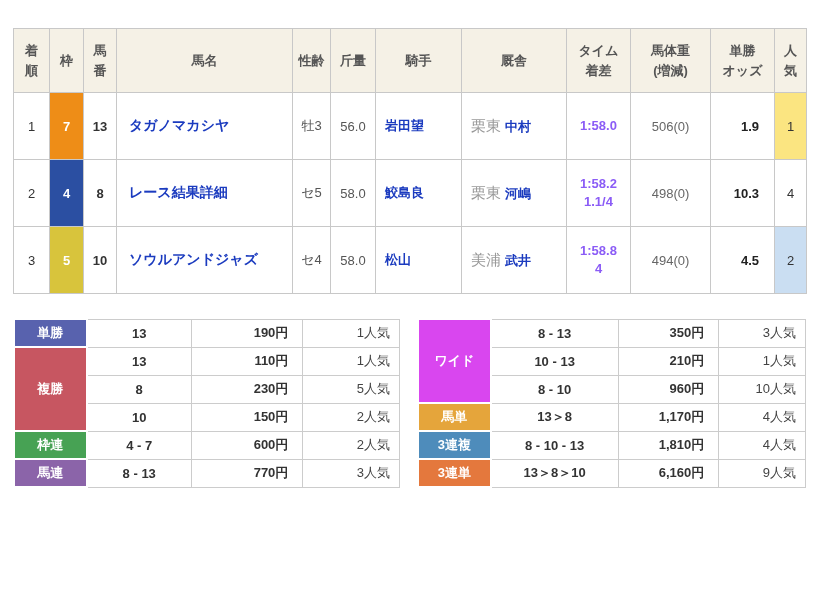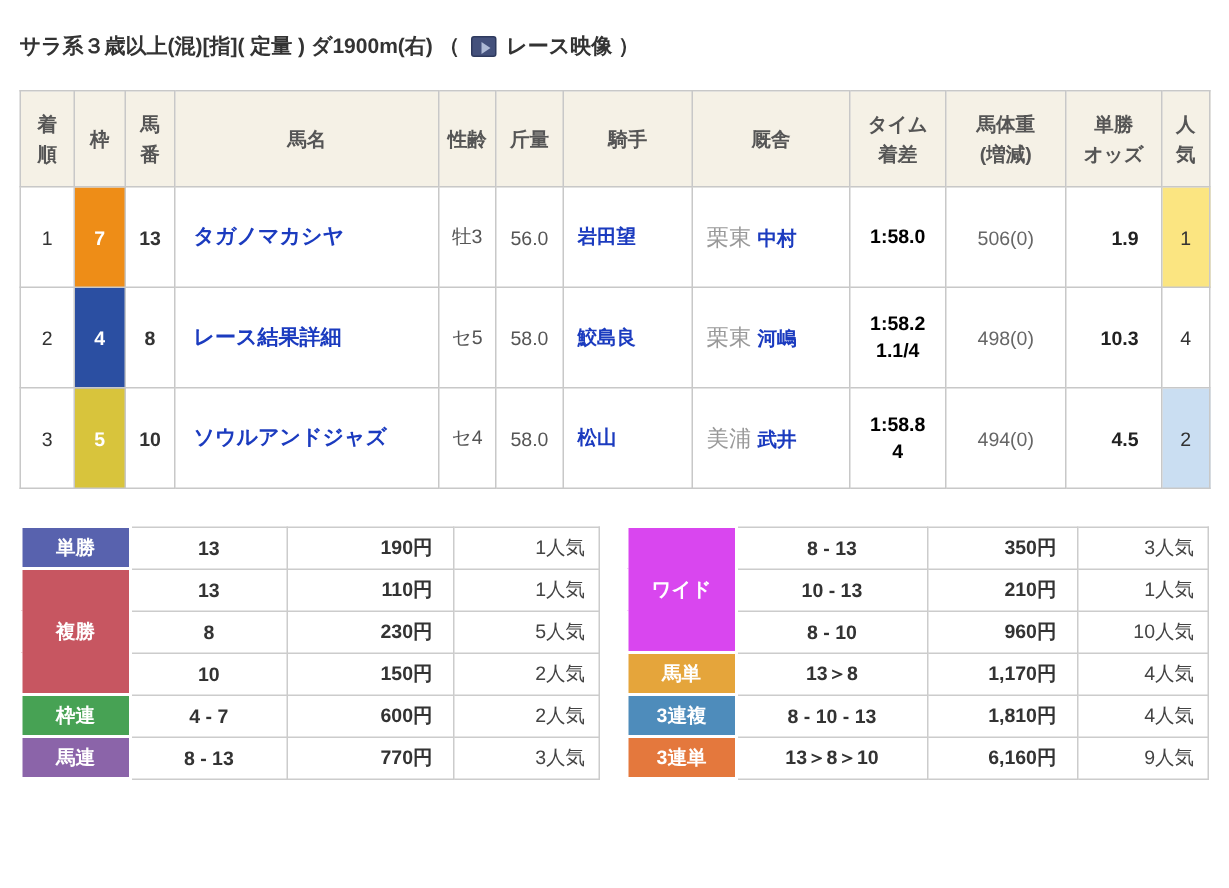--- a/index.html
+++ b/index.html
@@ -46,21 +46,21 @@
   .pos-cell { text-align: center; color: #333; }
   .frame-cell { text-align: center; color: #fff; font-weight: bold; }
   .num-cell { text-align: center; color: #333; font-weight: bold; }
   .name-cell { padding-left: 12px; }
   .link { color: #1b3bbf; font-weight: bold; text-decoration: none; cursor: pointer; }
   .name-cell .link { font-size: 14px; }
   .sexage-cell, .carried-cell { text-align: center; color: #555; }
   .jockey-cell { padding-left: 9px; }
   .stable-cell { padding-left: 9px; }
   .stable-region { color: #999; font-size: 15px; margin-right: 4px; }
-  .time-cell { text-align: center; font-weight: bold; color: #000000; line-height: 1.35; }
+  .time-cell { text-align: center; font-weight: bold; color: #8b5cf6; line-height: 1.35; }
   .time-cell .hline { font-weight: bold; }
   .body-cell { text-align: center; color: #666; }
   .odds-cell { text-align: right; padding-right: 15px; font-weight: bold; color: #222; }
   .pop-cell { text-align: center; color: #333; }
 
   
   .detail-row {
     width: 793px; text-align: right; margin-top: 17px;
     font-size: 14px; font-weight: bold; color: #333;
   }
@@ -79,27 +79,20 @@
   .comb { text-align: center; font-weight: bold; color: #333; }
   .amt { text-align: right; padding-right: 14px; font-weight: bold; color: #333; }
   .pop { text-align: right; padding-right: 9px; color: #444; }
 </style>
 </head>
 <body>
 
 <div class="page">
 
 
-  <div class="race-cond">
-    <span>サラ系３歳以上(混)[指]( 定量 ) ダ1900m(右)</span>
-    <span>（</span>
-    <span class="video-icon"></span>
-    <span class="race-video-link">レース映像</span>
-    <span>）</span>
-  </div>
 
   <table class="results">
     <colgroup>
       <col style="width:36px">
         <col style="width:34px">
         <col style="width:33px">
       <col style="width:176px">
         <col style="width:38px">
         <col style="width:45px">
       <col style="width:86px">

